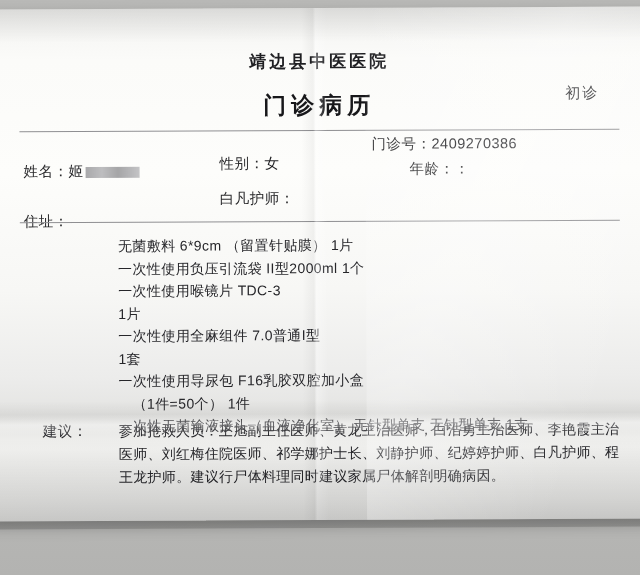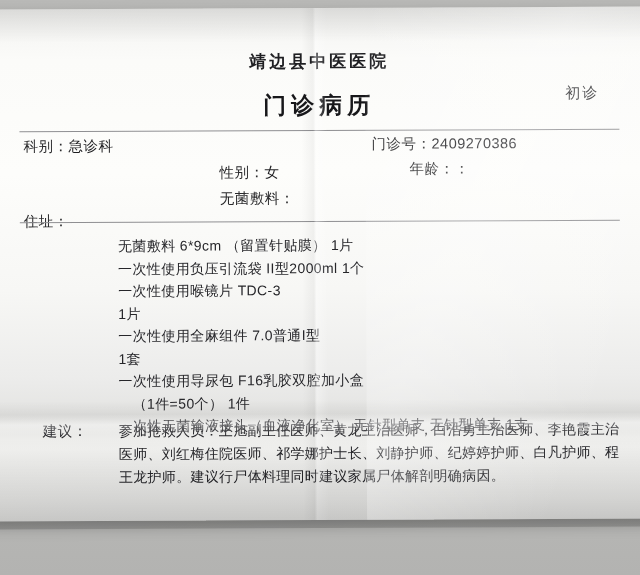--- a/index.html
+++ b/index.html
@@ -120,21 +120,21 @@
     letter-spacing: 0.5px;
     white-space: nowrap;
     color: #26262a;
   }
   .label { color: #2a2a2c; }
   .value { color: #1d1d20; }
 
   #f-dept       { left: 24px;  top: 128px; }
   #f-recordno   { left: 372px; top: 127px; }
   #f-name       { left: 24px;  top: 153px; }
-  #f-gender     { left: 220px; top: 155px; }
+  #f-gender     { left: 220px; top: 146px; }
   #f-age        { left: 410px; top: 152px; }
   #f-time       { left: 24px;  top: 179px; }
   #f-phone      { left: 220px; top: 181px; }
   #f-address    { left: 24px;  top: 203px; }
 
   
   #name-redaction {
     display: inline-block;
     width: 54px;
     height: 11px;
@@ -185,40 +185,40 @@
   <div id="sheet">
 
     <div id="doc">
 
       <div id="hospital-name">靖边县中医医院</div>
       <div id="doc-title">门诊病历</div>
       <div id="visit-type">初诊</div>
 
       <div class="rule" id="rule-1"></div>
 
-      <div class="field" id="f-dept">
-        <span class="label">科别：</span><span class="value">急诊科</span>
-      </div>
 
       <div class="field" id="f-recordno">
         <span class="label">门诊号：</span><span class="value">2409270386</span>
       </div>
 
+      <div class="field" id="f-name">
+        <span class="label">姓名：</span><span class="value">姬</span><span id="name-redaction"></span>
+      </div>
 
       <div class="field" id="f-gender">
         <span class="label">性别：</span><span class="value">女</span>
       </div>
 
       <div class="field" id="f-age">
         <span class="label">年龄：：</span><span class="value"></span>
       </div>
 
 
       <div class="field" id="f-phone">
-        <span class="label">无菌敷料：</span><span class="value"></span>
+        <span class="label">白凡护师：</span><span class="value"></span>
       </div>
 
       <div class="field" id="f-address">
         <span class="label">住址：</span><span class="value"></span>
       </div>
 
       <div class="rule" id="rule-2"></div>
 
       <div id="body-block">
         <div class="line">无菌敷料 6*9cm （留置针贴膜）  1片</div>

